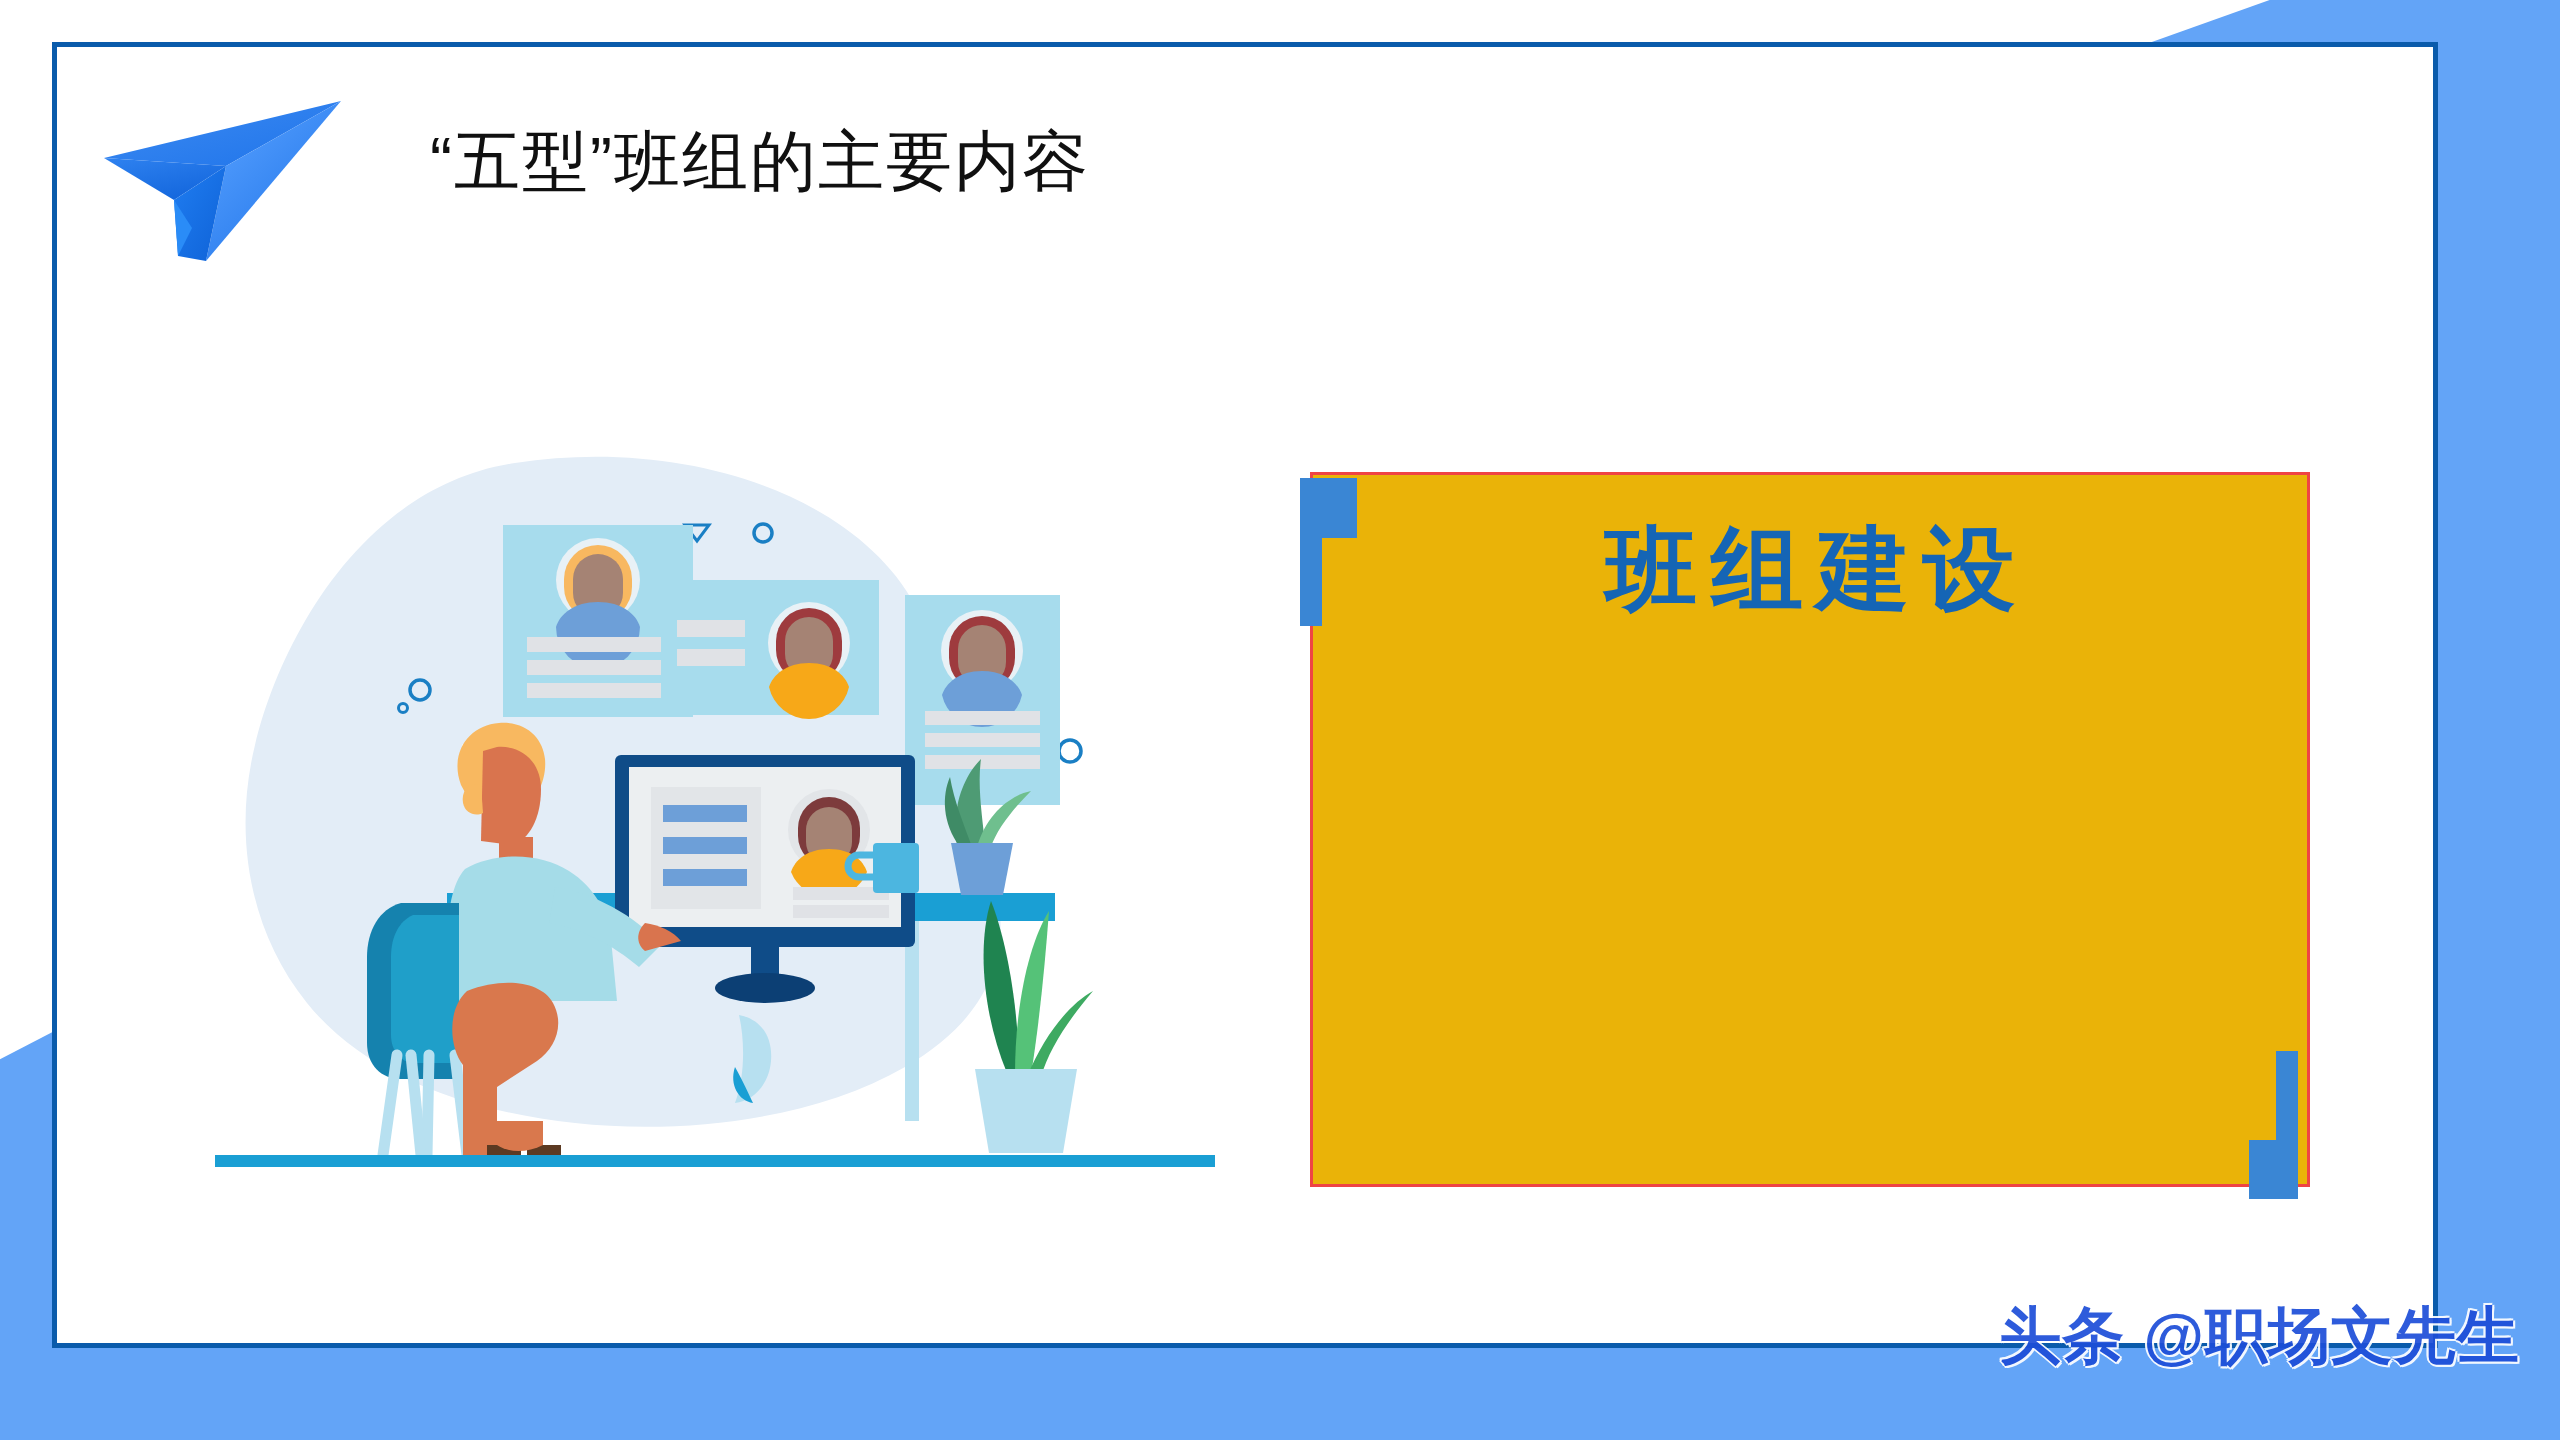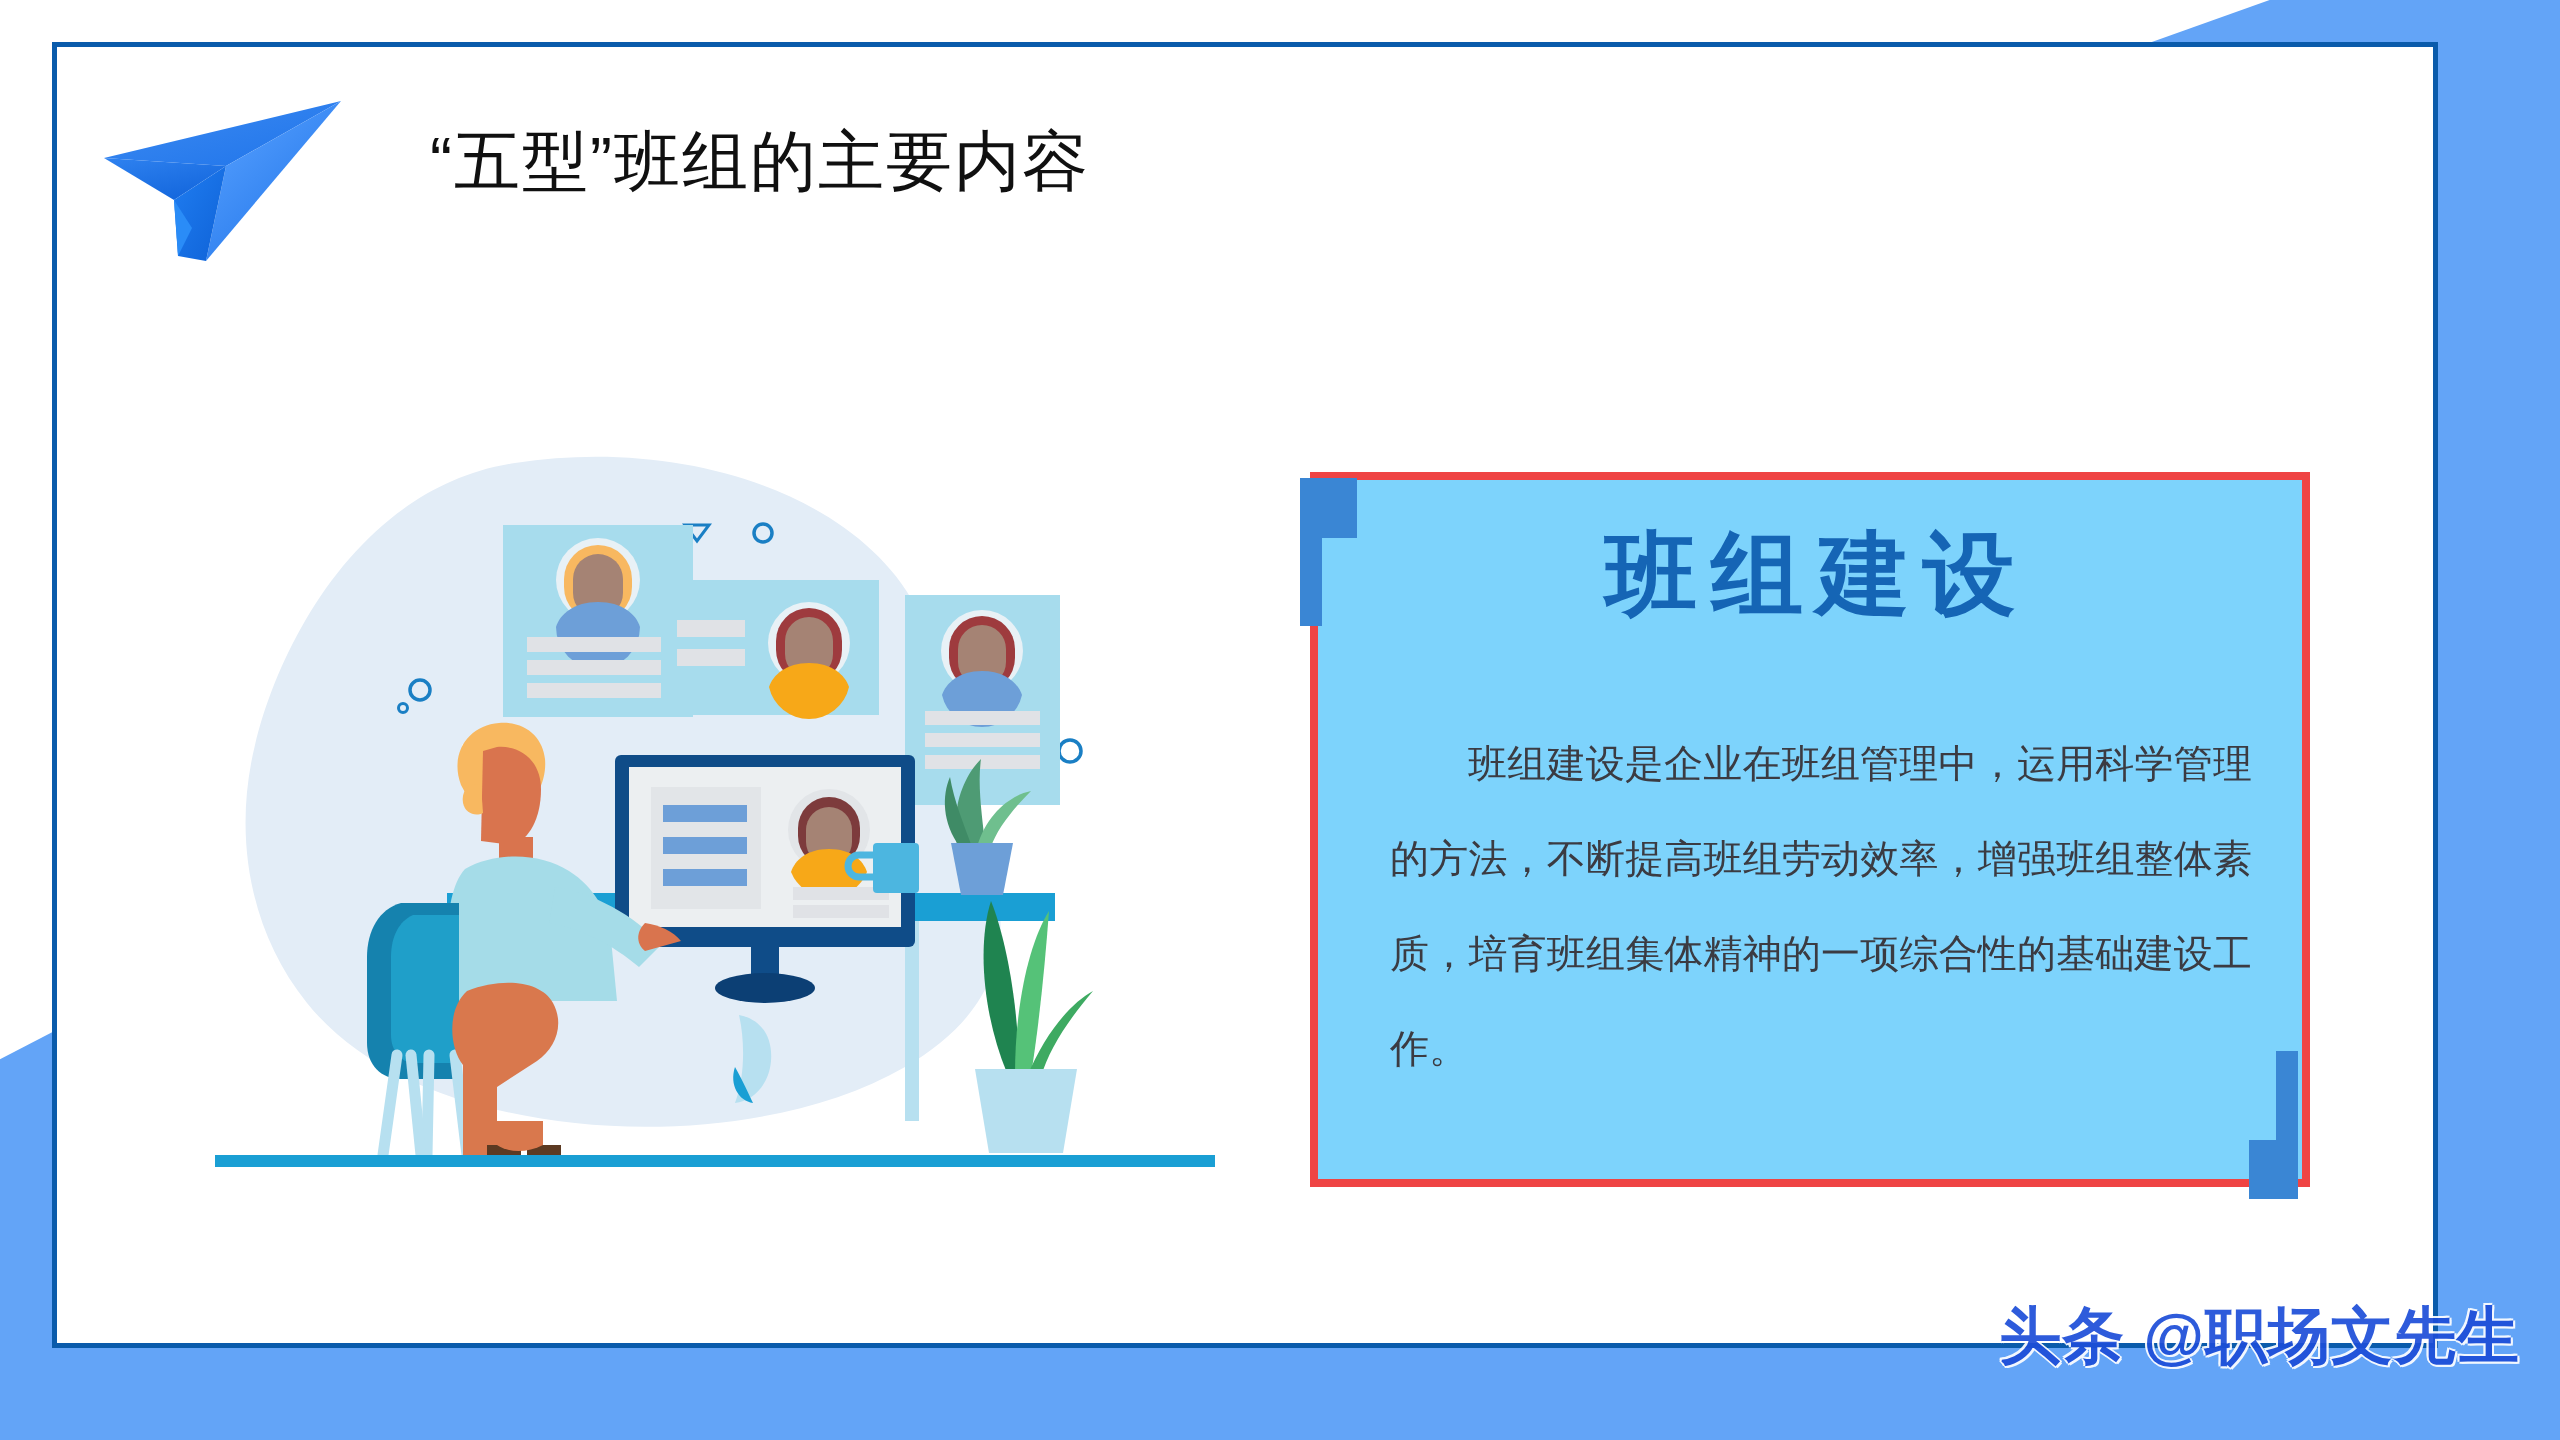--- a/index.html
+++ b/index.html
@@ -104,23 +104,23 @@
     z-index: 8;
   }
 
   
   #content-frame {
     position: absolute;
     left: 1310px;
     top: 472px;
     width: 1000px;
     height: 715px;
-    border: 8px solid #ef4444;
+    border: 3px solid #ef4444;
     box-sizing: border-box;
-    background: #7dd3fc;
+    background: #eab308;
     z-index: 8;
   }
   .frame-accent {
     position: absolute;
     background: #3a86d4;
     z-index: 10;
   }
   #accent-top-left-v {
     left: 1300px;
     top: 478px;
@@ -350,21 +350,20 @@
     </g>
 
     <path d="M524 560 c22 4 34 22 32 46 c-2 24 -18 40 -36 42 c10 -26 10 -62 4 -88 z" fill="#b7e0f0"></path>
     <path d="M520 612 c8 14 14 28 18 36 c-14 -2 -24 -18 -18 -36 z" fill="#1a9fd4"></path>
 
     <rect x="0" y="700" width="1000" height="12" fill="#1a9fd4"></rect>
   </svg>
 
   <div id="content-frame">
     <div id="panel-heading">班组建设</div>
-    <div id="panel-body">班组建设是企业在班组管理中，运用科学管理的方法，不断提高班组劳动效率，增强班组整体素质，培育班组集体精神的一项综合性的基础建设工作。</div>
   </div>
   <div class="frame-accent" id="accent-top-left-v"></div>
   <div class="frame-accent" id="accent-top-left-h"></div>
   <div class="frame-accent" id="accent-bottom-right-v"></div>
   <div class="frame-accent" id="accent-bottom-right-h"></div>
 
   <div id="watermark">头条 @职场文先生</div>
 
 </div>
 

